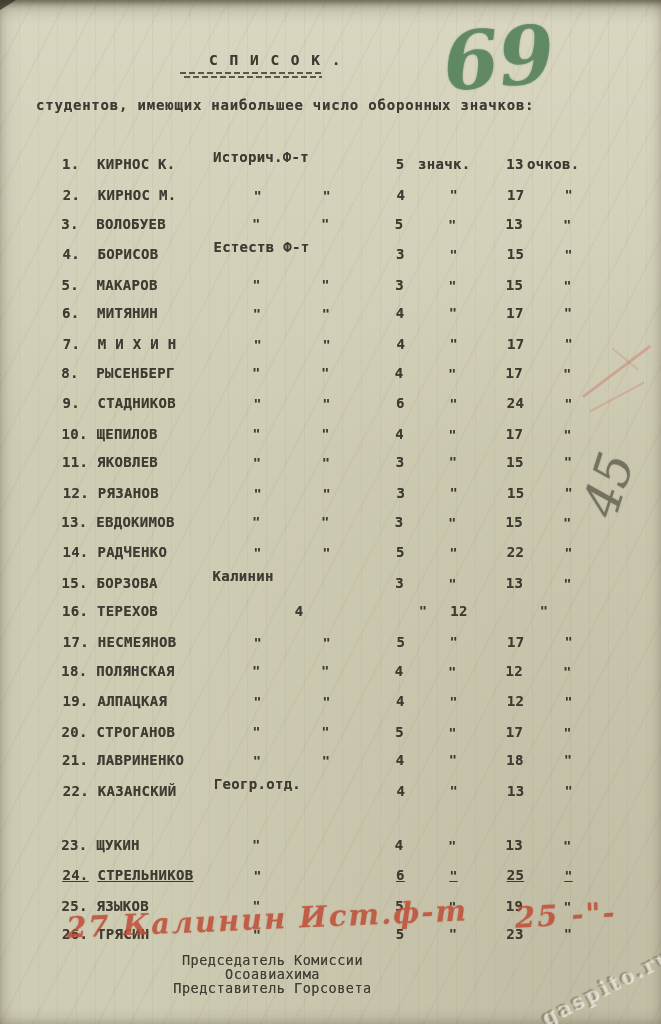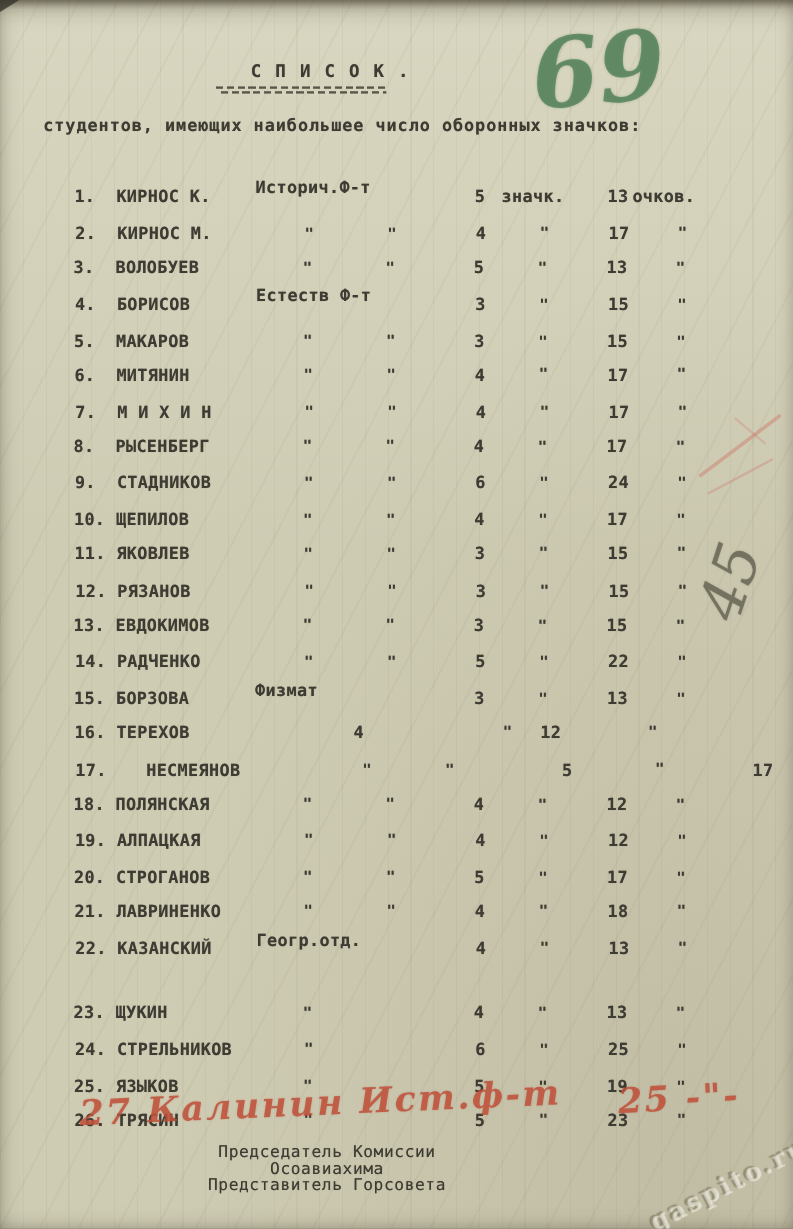--- a/index.html
+++ b/index.html
@@ -257,35 +257,35 @@
           <span class="dm dm1">"</span>
         </div>
         <div class="cell c-bad">5</div>
         <div class="cell c-badu dit">"</div>
         <div class="cell c-pts">22</div>
         <div class="cell c-ptsu dit">"</div>
       </div>
       <div class="row" style="transform: translate(-0.4px, 0.8px);">
         <div class="cell c-num">15.</div>
         <div class="cell c-name">БОРЗОВА</div>
-        <div class="cell c-fac">Физмат</div>
+        <div class="cell c-fac">Калинин</div>
         <div class="cell c-bad">3</div>
         <div class="cell c-badu dit">"</div>
         <div class="cell c-pts">13</div>
         <div class="cell c-ptsu dit">"</div>
       </div>
       <div class="row" style="transform: translate(0px, -0.8px);">
         <div class="cell c-num">16.</div>
         <div class="cell c-name">ТЕРЕХОВ</div>
         <div class="cell c-bad">4</div>
         <div class="cell c-badu dit">"</div>
         <div class="cell c-pts">12</div>
         <div class="cell c-ptsu dit">"</div>
       </div>
-      <div class="row" style="transform: translate(0.8px, 0.4px); gap: 24px;">
+      <div class="row" style="transform: translate(0.8px, 0.4px);">
         <div class="cell c-num">17.</div>
         <div class="cell c-name">НЕСМЕЯНОВ</div>
         <div class="cell c-fac">
           <span class="dm dm0">"</span>
           <span class="dm dm1">"</span>
         </div>
         <div class="cell c-bad">5</div>
         <div class="cell c-badu dit">"</div>
         <div class="cell c-pts">17</div>
         <div class="cell c-ptsu dit">"</div>
@@ -351,21 +351,21 @@
         <div class="cell c-num">23.</div>
         <div class="cell c-name">ЩУКИН</div>
         <div class="cell c-fac">
           <span class="dm dm0">"</span>
         </div>
         <div class="cell c-bad">4</div>
         <div class="cell c-badu dit">"</div>
         <div class="cell c-pts">13</div>
         <div class="cell c-ptsu dit">"</div>
       </div>
-      <div class="row" style="transform: translate(0.4px, 0px);">
+      <div class="row" style="transform: translate(0.4px, 0px); text-decoration: underline;">
         <div class="cell c-num">24.</div>
         <div class="cell c-name">СТРЕЛЬНИКОВ</div>
         <div class="cell c-fac">
           <span class="dm dm0">"</span>
         </div>
         <div class="cell c-bad">6</div>
         <div class="cell c-badu dit">"</div>
         <div class="cell c-pts">25</div>
         <div class="cell c-ptsu dit">"</div>
       </div>

